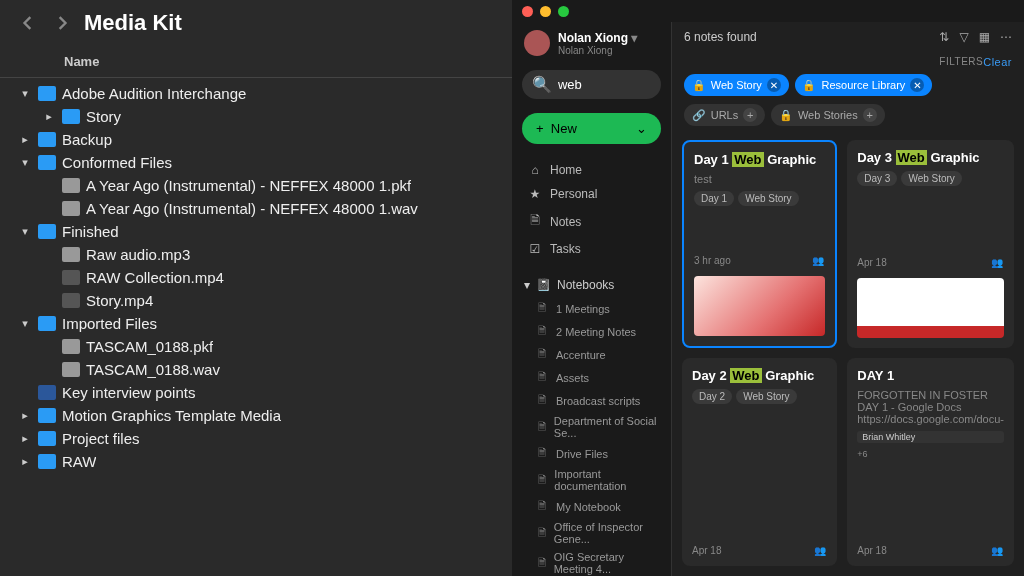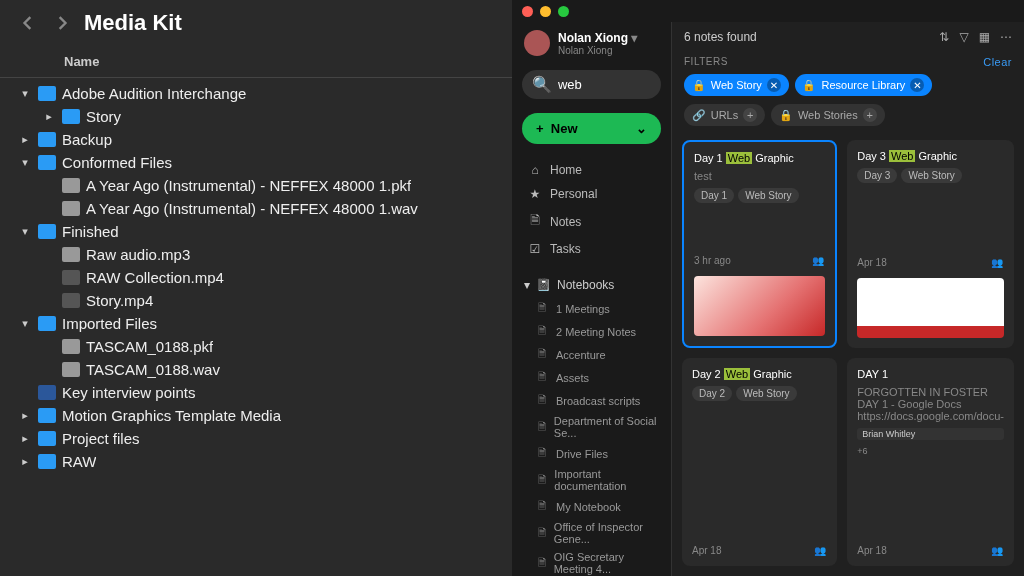--- a/index.html
+++ b/index.html
@@ -26,45 +26,45 @@
 .d1{background:#ff5f56}.d2{background:#ffbd2e}.d3{background:#27c93f}
 .right-body{display:flex;flex:1;overflow:hidden}
 .sidebar{width:160px;background:#1a1a1a;border-right:1px solid #333;display:flex;flex-direction:column;padding:4px 8px 0}
 .user{display:flex;align-items:center;gap:8px;padding:4px 4px 8px}
 .avatar{width:26px;height:26px;border-radius:50%;background:#a55}
 .uname{font-size:12px;color:#fff;font-weight:600}
 .usub{font-size:10px;color:#888}
 .search{display:flex;align-items:center;background:#333;border-radius:16px;padding:5px 10px;gap:6px;margin:6px 2px}
 .search input{flex:1;background:transparent;border:none;color:#fff;font-size:13px;outline:none}
 .clearx{width:16px;height:16px;border-radius:50%;background:#555;color:#ccc;display:flex;align-items:center;justify-content:center;font-size:11px;cursor:pointer}
-.newbtn{background:#1db954;color:#000;font-weight:700;border-radius:18px;padding:8px 14px;margin:8px 2px;display:flex;align-items:center;gap:8px;font-size:13px;cursor:pointer;justify-content:space-between}
+.newbtn{background:#1db954;color:#000;font-weight:400;border-radius:18px;padding:8px 14px;margin:8px 2px;display:flex;align-items:center;gap:8px;font-size:13px;cursor:pointer;justify-content:space-between}
 .nav{padding:6px 0}
 .nav-item{display:flex;align-items:center;gap:8px;padding:5px 8px;font-size:12px;color:#bbb;cursor:pointer}
 .nav-ic{width:14px;text-align:center}
 .nb-section{margin-top:6px}
 .nb-hdr{display:flex;align-items:center;gap:6px;font-size:12px;color:#ccc;padding:5px 4px;cursor:pointer}
 .nb-list{padding-left:14px}
 .nb-item{display:flex;align-items:center;gap:6px;font-size:11px;color:#999;padding:3px 4px;cursor:pointer}
 .nb-ic{width:12px;font-size:10px}
 .main{flex:1;display:flex;flex-direction:column;background:#202020}
 .main-hdr{display:flex;align-items:center;justify-content:space-between;padding:8px 12px;font-size:12px;color:#ccc}
 .tools{display:flex;gap:10px;color:#aaa}
 .filters{padding:4px 12px}
-.flabel{font-size:10px;color:#888;letter-spacing:.5px;display:flex;justify-content:space-between}
+.flabel{font-size:10px;color:#888;letter-spacing:.5px;display:flex;justify-content:flex-end}
 .clearlink{color:#3a9bf5;cursor:pointer;font-size:11px}
 .chips{display:flex;gap:6px;flex-wrap:wrap;margin-top:6px}
 .chip{border-radius:14px;padding:4px 8px;font-size:11px;display:flex;align-items:center;gap:5px;cursor:pointer}
 .chip-blue{background:#0a84ff;color:#fff}
 .chip-grey{background:#333;color:#aaa}
 .chipx{background:rgba(0,0,0,.3);border-radius:50%;width:14px;height:14px;display:flex;align-items:center;justify-content:center;font-size:10px}
 .chipplus{background:#444;border-radius:50%;width:14px;height:14px;display:flex;align-items:center;justify-content:center;font-size:11px}
 .cards{flex:1;overflow:auto;padding:10px;display:grid;grid-template-columns:1fr 1fr;gap:10px}
 .card{background:#2a2a2a;border-radius:8px;padding:10px;display:flex;flex-direction:column;gap:6px;cursor:pointer;min-height:180px}
 .card.sel{border:2px solid #0a84ff}
-.ct{font-size:11px;font-weight:400;color:#fff}
+.ct{font-size:13px;font-weight:700;color:#fff}
 .hl{background:#9bbf3b;color:#000;padding:0 2px}
 .csub{font-size:11px;color:#888}
 .ctags{display:flex;gap:4px;flex-wrap:wrap}
 .ctag{background:#3a3a3a;border-radius:10px;padding:2px 7px;font-size:10px;color:#bbb}
 .cmeta{display:flex;justify-content:space-between;align-items:center;font-size:10px;color:#888;margin-top:auto}
 .share-ic{color:#8bc34a}
 .thumb{height:60px;background:#fff;border-radius:4px;margin-top:4px;overflow:hidden;position:relative}
 .tmap{background:linear-gradient(135deg,#fce4de 0%,#e57373 60%,#c62828 100%)}
 .tbar-chart{background:linear-gradient(to top,#c62828 20%,#fff 20%)}
 .author{background:#333;border-radius:3px;padding:1px 5px;font-size:9px;color:#ccc}

